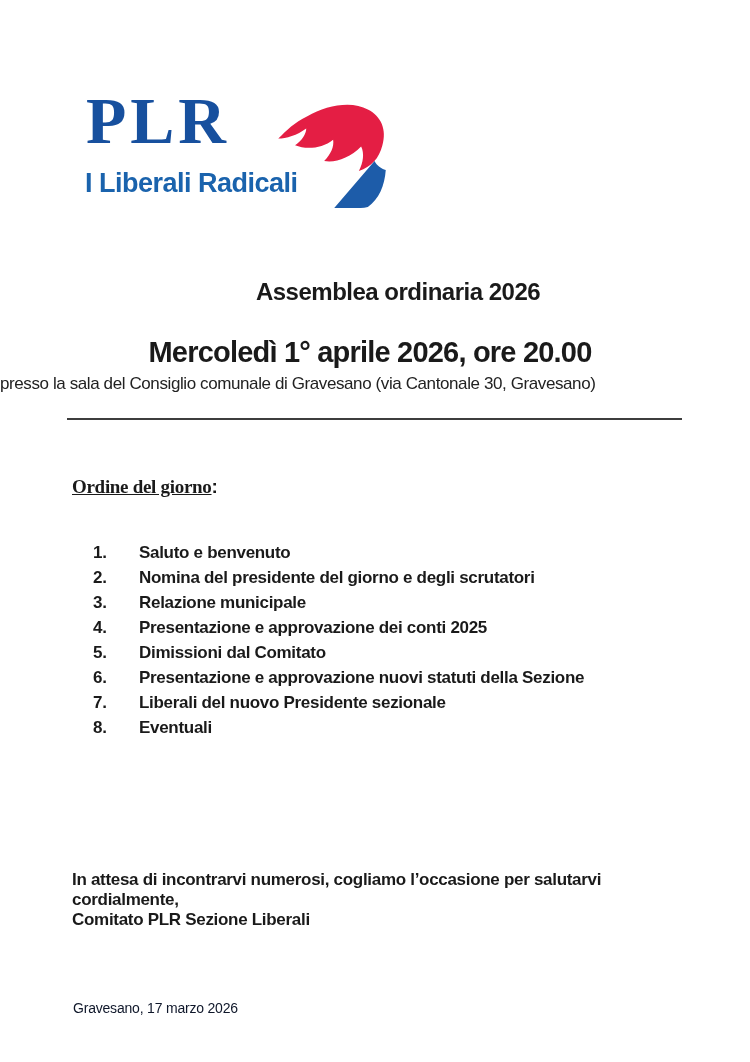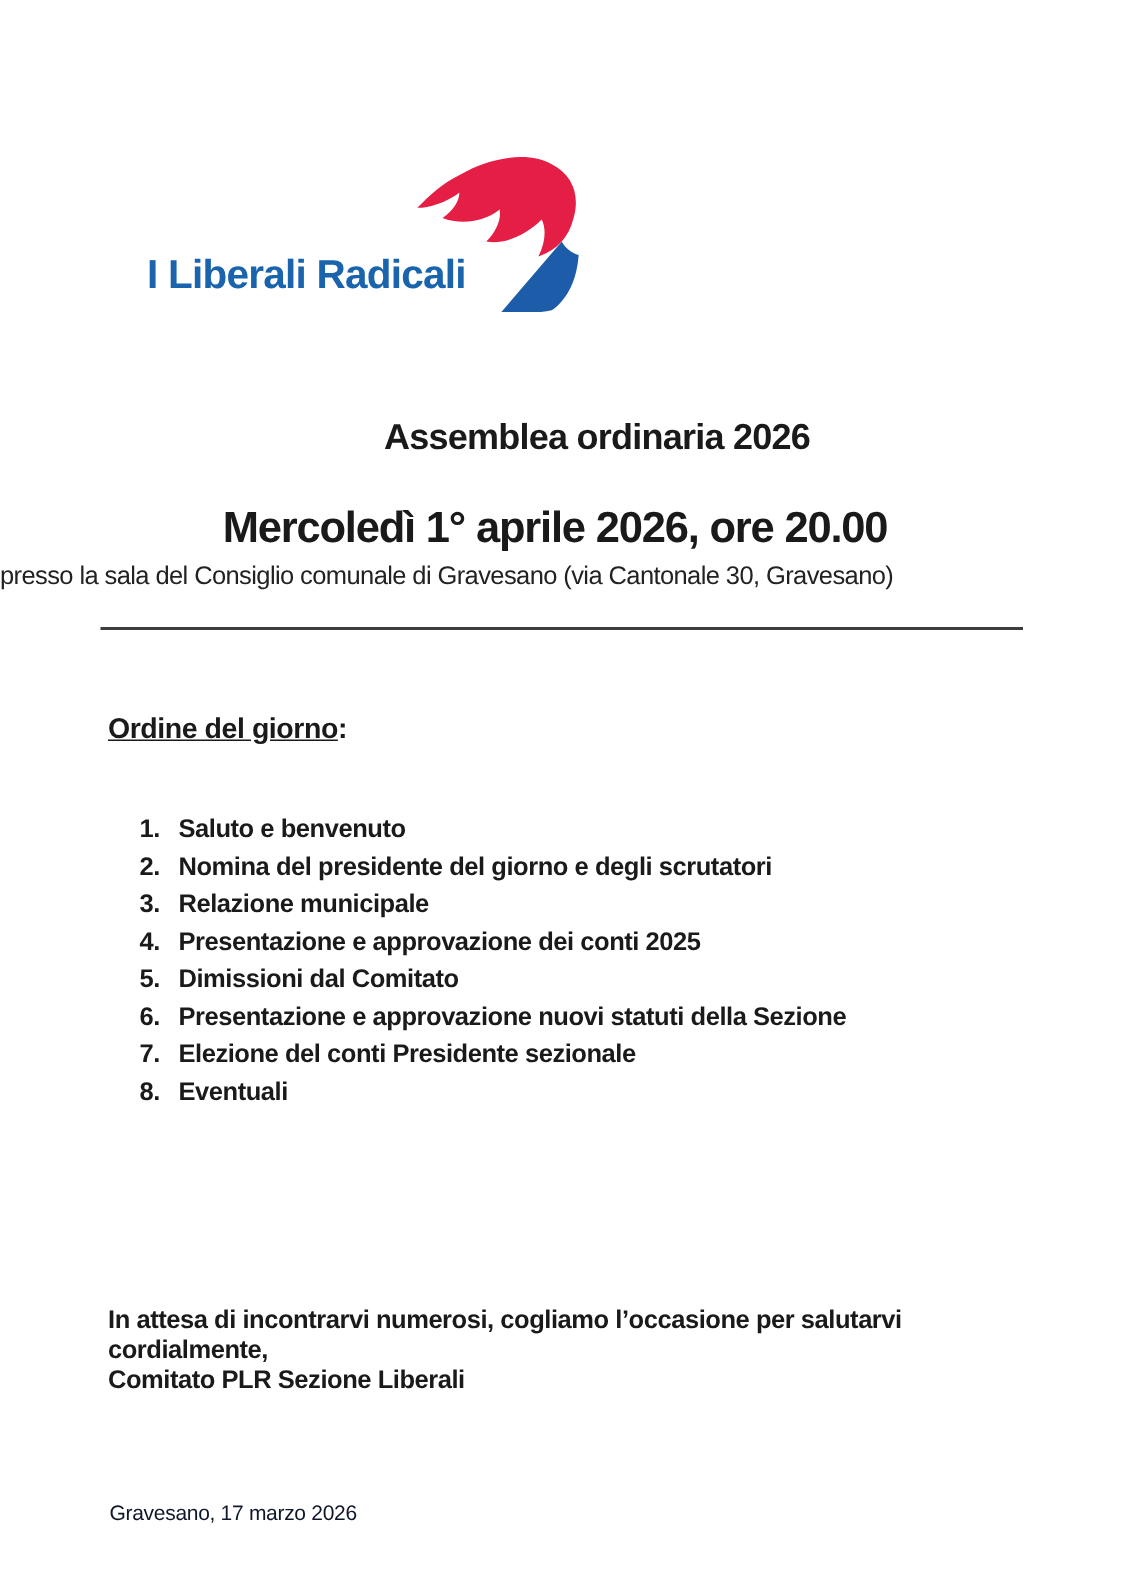--- a/index.html
+++ b/index.html
@@ -19,21 +19,21 @@
   
   .logo-acronym {
     position: absolute; left: 86px; top: 88px;
     font-family: "Liberation Serif", serif;
     font-weight: 700; font-size: 66px; line-height: 1;
     letter-spacing: 4px;
     color: #17509e;
   }
   .flame-wrap { position: absolute; left: 276px; top: 96px; width: 112px; height: 112px; }
   .logo-subtitle {
-    position: absolute; left: 98px; top: 168px;
+    position: absolute; left: 85px; top: 168px;
     font-weight: 700; font-size: 27px; letter-spacing: -0.5px;
     color: #1a63ad;
   }
 
   
   .doc-title {
     position: absolute; left: 0; top: 278px; width: 740px;
     text-align: center;
     font-weight: 700; font-size: 24px; letter-spacing: -0.5px; padding-left: 28px;
   }
@@ -50,28 +50,28 @@
   .divider {
     position: absolute; left: 67px; top: 418px; width: 615px;
     border-top: 2px solid #3d3d3d;
   }
 
   
   .agenda-heading {
     position: absolute; left: 72px; top: 476px;
     font-weight: 700; font-size: 19px; letter-spacing: -0.3px;
   }
-  .agenda-heading .u { text-decoration: underline; }
+  .agenda-heading .u { text-decoration: underline; font-family: Liberation Serif, serif; }
   .agenda-list {
     position: absolute; left: 93px; top: 540px; width: 600px;
     font-weight: 700; font-size: 17px; letter-spacing: -0.3px;
   }
   .agenda-item { display: flex; line-height: 25px; }
   .agenda-item .num { width: 26px; flex: 0 0 26px; }
-  .agenda-item .txt { flex: 1; }
+  .agenda-item .txt { flex: 1; margin-left: 20px; }
 
   
   .refreshment-note {
     position: absolute; left: 72px; top: 786px;
     font-weight: 700; font-size: 17px; letter-spacing: -0.3px;
   }
   .refreshment-note .u { text-decoration: underline; }
   .closing-line {
     position: absolute; left: 72px; top: 870px; width: 640px;
     font-weight: 700; font-size: 17px; letter-spacing: -0.3px;
@@ -84,20 +84,21 @@
     position: absolute; left: 73px; top: 1000px;
     font-weight: 400; font-size: 14px; letter-spacing: -0.2px;
     color: #0f172a;
   }
 </style>
 </head>
 <body>
 
 <div class="page">
 
+  <div class="logo-acronym">PLR</div>
   <div class="flame-wrap">
     <svg width="112" height="112" viewBox="0 0 100 100" aria-hidden="true">
       <path fill="#e41e44" d="M2 38
         C 10 30, 16 24, 28 18
         C 45 8, 68 4, 82 12
         C 94 18, 99 30, 95 44
         C 92 56, 85 63, 74 67
         C 78 59, 79 51, 76 45
         C 66 55, 53 60, 43 58
         C 49 52, 52 45, 51 39
@@ -140,21 +141,21 @@
     <div class="agenda-item">
       <span class="num">5.</span>
       <span class="txt">Dimissioni dal Comitato</span>
     </div>
     <div class="agenda-item">
       <span class="num">6.</span>
       <span class="txt">Presentazione e approvazione nuovi statuti della Sezione</span>
     </div>
     <div class="agenda-item">
       <span class="num">7.</span>
-      <span class="txt">Elezione del conti Presidente sezionale</span>
+      <span class="txt">Liberali del nuovo Presidente sezionale</span>
     </div>
     <div class="agenda-item">
       <span class="num">8.</span>
       <span class="txt">Eventuali</span>
     </div>
   </div>
 
 
   <div class="closing-line">In attesa di incontrarvi numerosi, cogliamo l’occasione per salutarvi cordialmente,</div>
   <div class="signature-line">Comitato PLR Sezione Liberali</div>

